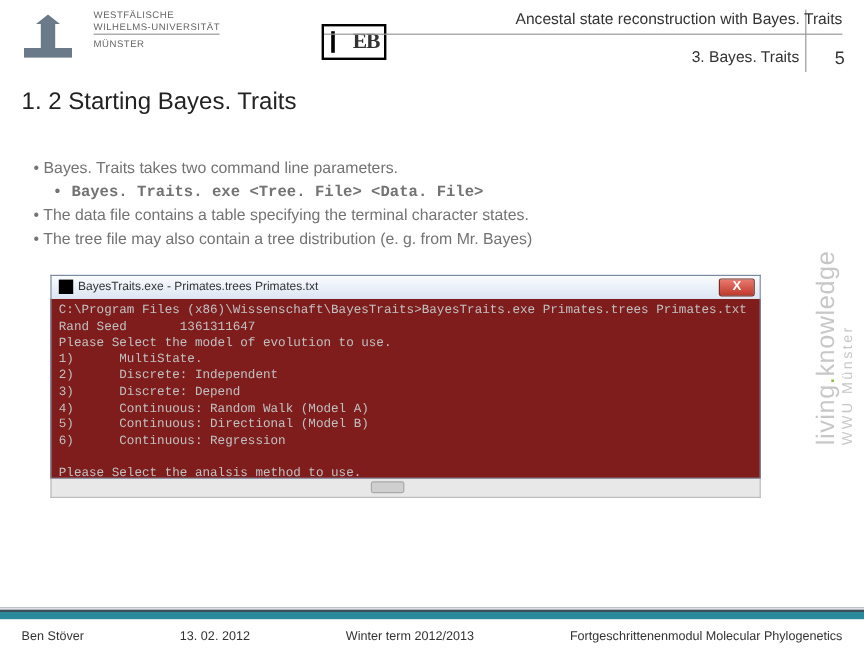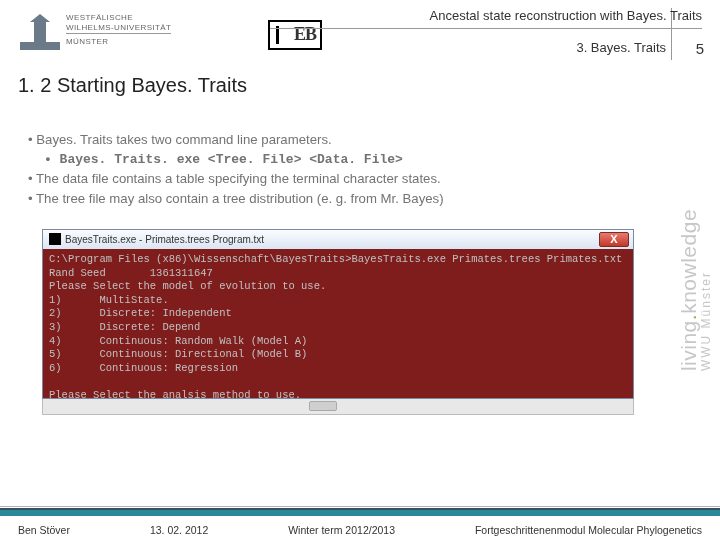--- a/index.html
+++ b/index.html
@@ -3,21 +3,21 @@
 <meta charset="utf-8">
 <style>
   * { box-sizing: border-box; margin: 0; padding: 0; }
   body {
     width: 720px; height: 540px;
     font-family: Arial, Helvetica, sans-serif;
     color: #333; overflow: hidden; position: relative; background: #fff;
   }
   .header { position: relative; height: 72px; padding: 8px 18px 0 18px; }
   .logo-area { display: flex; align-items: flex-end; gap: 10px; }
-  .uni-logo { width: 170px; height: 44px; display: flex; align-items: center; gap: 4px; }
+  .uni-logo { width: 170px; height: 44px; display: flex; align-items: flex-start; gap: 16px; }
   .castle { width: 44px; height: 40px; position: relative; }
   .castle .tower { position: absolute; bottom: 8px; left: 16px; width: 12px; height: 22px; background: #6b7a88; }
   .castle .roof { position: absolute; bottom: 28px; left: 12px; width: 0; height: 0; border-left: 10px solid transparent; border-right: 10px solid transparent; border-bottom: 8px solid #6b7a88; }
   .castle .base { position: absolute; bottom: 0; left: 2px; width: 40px; height: 8px; background: #6b7a88; }
   .uni-text { font-size: 8px; color: #666; letter-spacing: 0.4px; line-height: 1.2; font-variant: small-caps; }
   .uni-text .line2 { border-bottom: 1px solid #999; padding-bottom: 1px; margin-bottom: 3px; }
   .ieb-logo { width: 54px; height: 30px; border: 2px solid #000; margin-left: 70px; margin-bottom: 2px; position: relative; }
   .ieb-bar { position: absolute; left: 6px; top: 4px; bottom: 4px; width: 3px; background: #000; }
   .ieb-text { position: absolute; right: 4px; top: 2px; font-weight: bold; font-size: 18px; font-family: Georgia, serif; letter-spacing: -1px; }
   .header-right { position: absolute; right: 18px; top: 8px; font-size: 13px; color: #333; }
@@ -90,21 +90,21 @@
       </ul>
     <li>The data file contains a table specifying the terminal character states.</li>
     <li>The tree file may also contain a tree distribution (e. g. from Mr. Bayes)</li>
   </ul>
   <div class="gap"></div>
 </div>
 
 <div class="terminal-wrap">
   <div class="term-titlebar">
     <span class="termicon"></span>
-    <span>BayesTraits.exe - Primates.trees Program.txt</span>
+    <span>BayesTraits.exe - Primates.trees Primates.txt</span>
     <div class="term-close">X</div>
   </div>
   <div class="term-body" id="termbody">C:\Program Files (x86)\Wissenschaft\BayesTraits&gt;BayesTraits.exe Primates.trees Primates.txt
 Rand Seed       1361311647
 Please Select the model of evolution to use.
 1)      MultiState.
 2)      Discrete: Independent
 3)      Discrete: Depend
 4)      Continuous: Random Walk (Model A)
 5)      Continuous: Directional (Model B)

